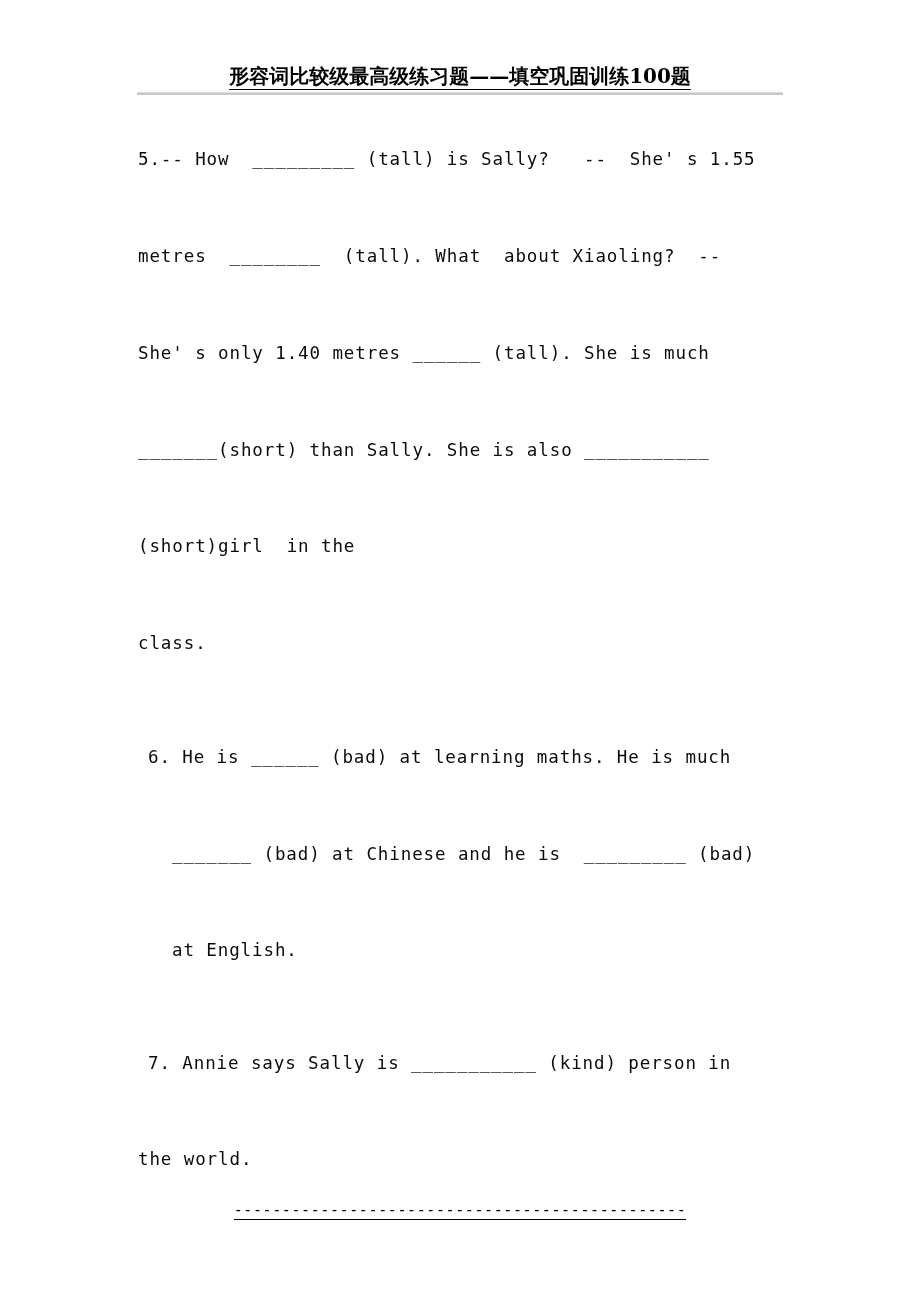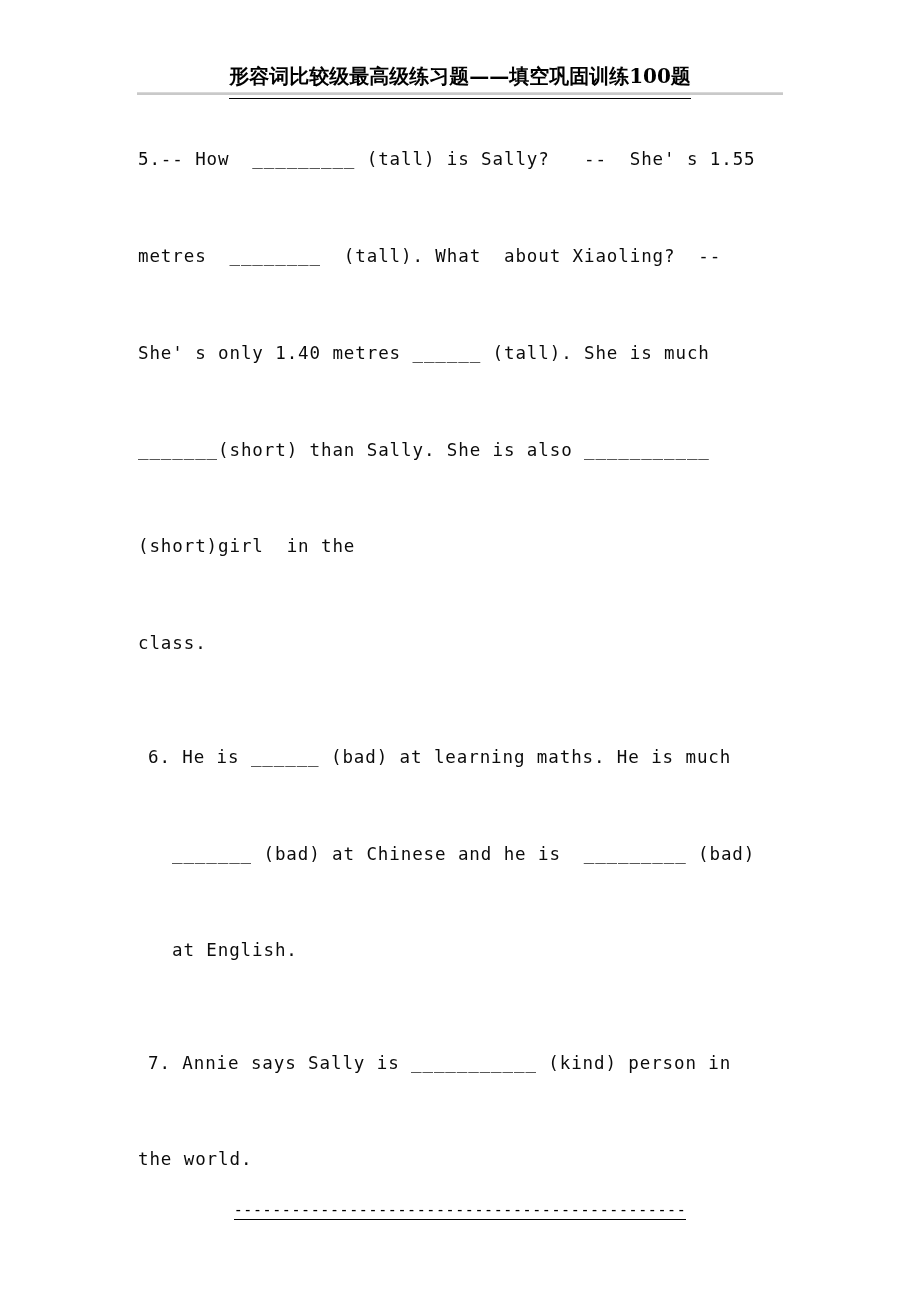--- a/index.html
+++ b/index.html
@@ -32,21 +32,21 @@
     text-align: center;
     font-family: "DejaVu Serif", serif;
     font-size: 20px;
     font-weight: 600;
     letter-spacing: 0px;
     line-height: 24px;
     white-space: nowrap;
   }
   .doc-title span {
     border-bottom: 1.4px solid #000;
-    padding-bottom: 10px;
+    padding-bottom: 1px;
   }
   .header-rule {
     position: absolute;
     top: 92px;
     left: 137px;
     width: 646px;
     height: 2px;
     background: #c9c9c9;
     border-top: 1px solid #d8d8d8;
   }

